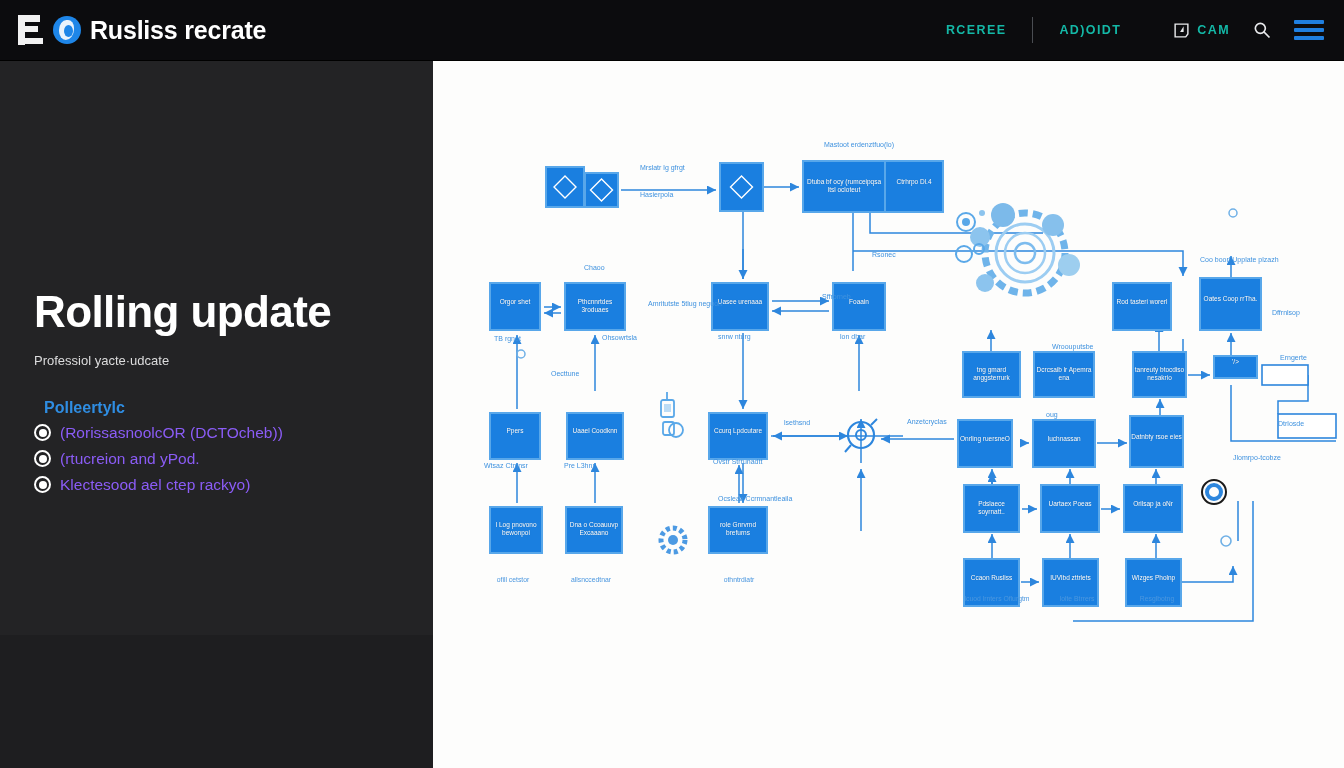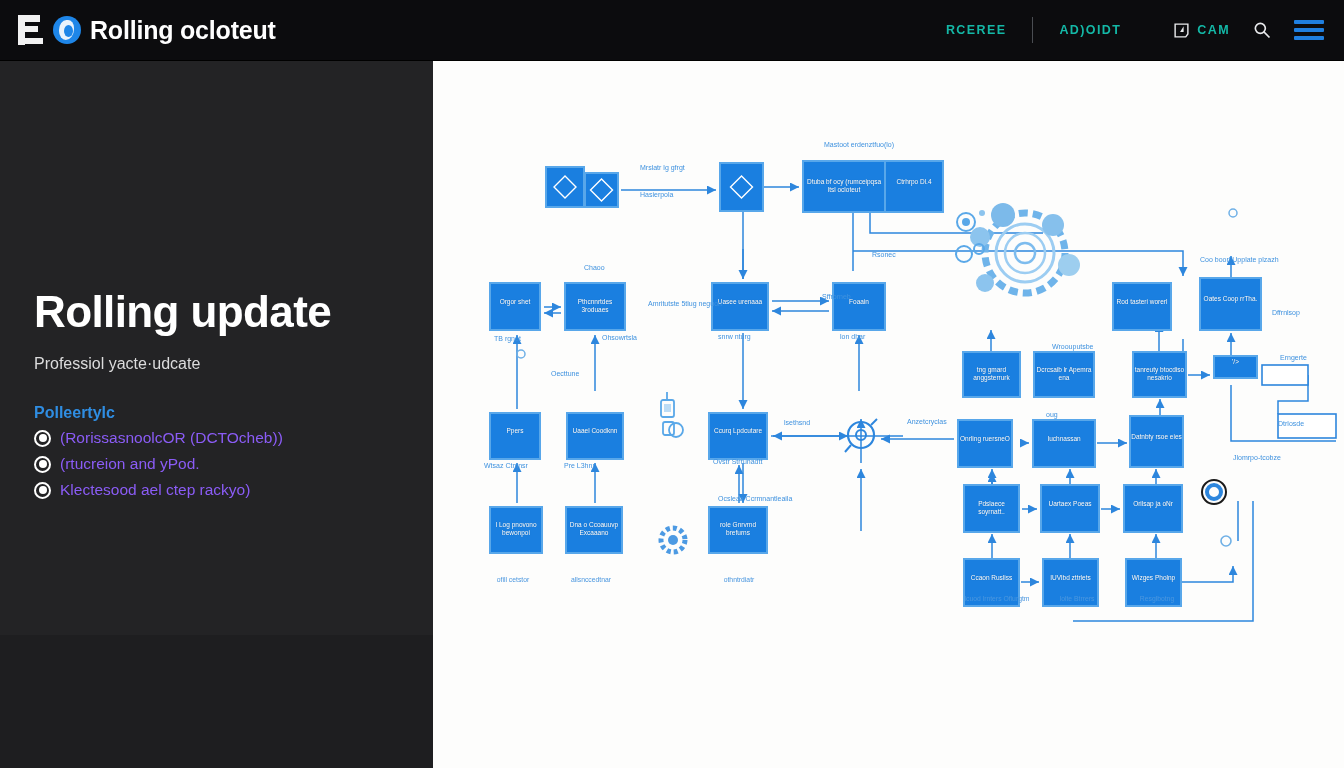--- a/index.html
+++ b/index.html
@@ -66,26 +66,26 @@
     width: 433px; height: 574px;
     background: #232325;
     padding: 0 34px;
   }
   .left-inner { position: absolute; top: 228px; left: 34px; right: 24px; }
   .title {
     color: #ffffff; font-size: 44px; font-weight: bold;
     letter-spacing: -0.6px; line-height: 1.05;
   }
   .subtitle {
-    color: #dcdcdd; font-size: 16px; line-height: 1.75;
+    color: #dcdcdd; font-size: 13px; line-height: 1.75;
     margin-top: 15px;
   }
   .feat-head {
     color: #2f8de2; font-size: 16px; font-weight: bold;
-    margin-top: 26px; margin-bottom: 7px;
+    margin-top: 26px; margin-bottom: 7px; margin-left: 10px;
   }
   .feat-list { list-style: none; }
   .feat-row {
     display: flex; align-items: center; gap: 9px;
     margin-bottom: 8px;
   }
   .feat-ico {
     flex: 0 0 auto; width: 17px; height: 17px; border-radius: 50%;
     border: 2px solid #ffffff; position: relative;
   }
@@ -125,21 +125,21 @@
 
   <div class="header">
     <div class="brand">
       <div class="brand-r">
         <span class="bar b1"></span>
           <span class="bar b2"></span>
         <span class="bar b3"></span>
           <span class="bar b4"></span>
       </div>
       <div class="brand-globe"></div>
-      <span class="brand-name">Rolling ocloteut</span>
+      <span class="brand-name">Rusliss recrate</span>
     </div>
 
     <div class="nav">
       <span class="nav-item">RCEREE</span>
       <span class="nav-sep"></span>
       <span class="nav-item">AD)OIDT</span>
       <span class="nav-tag">
         <svg class="tag-icon" viewBox="0 0 24 24">
           <path d="M3 3 H21 V17 L18 21 H3 Z" fill="none" stroke="#e9eaec" stroke-width="2"></path>
           <path d="M15 6 L15 14 L10 14 Z" fill="#e9eaec"></path>

